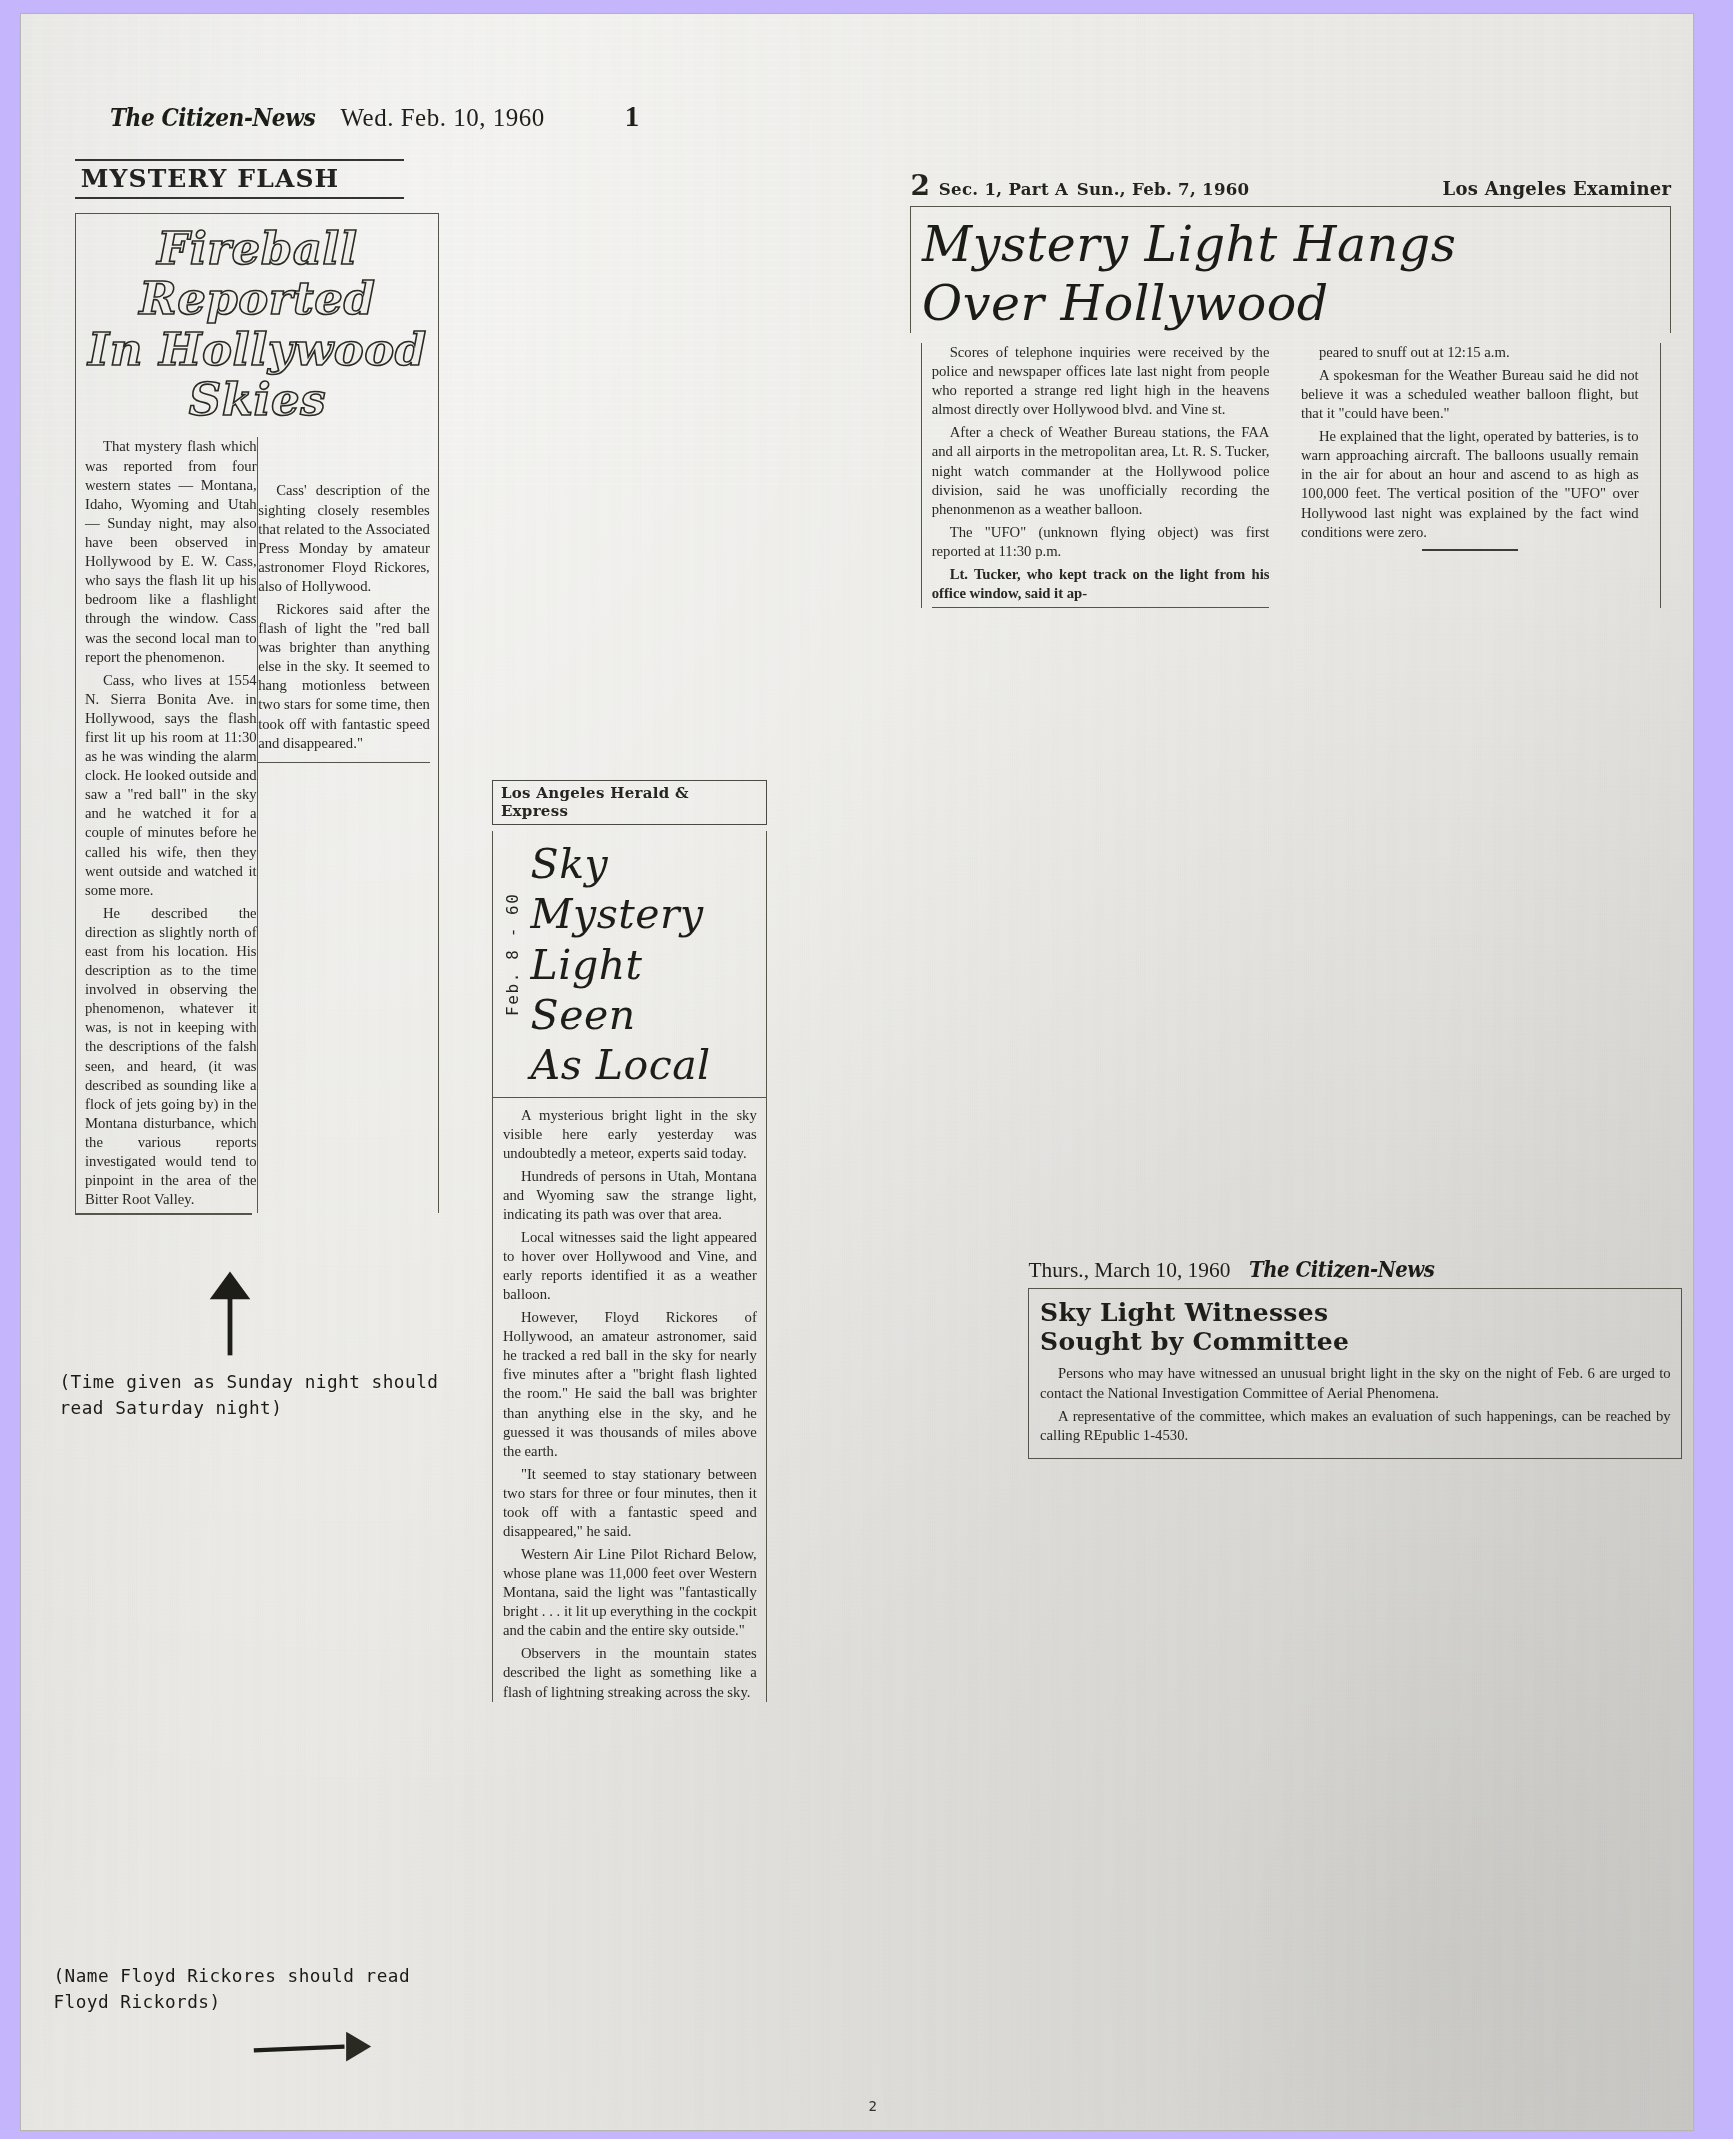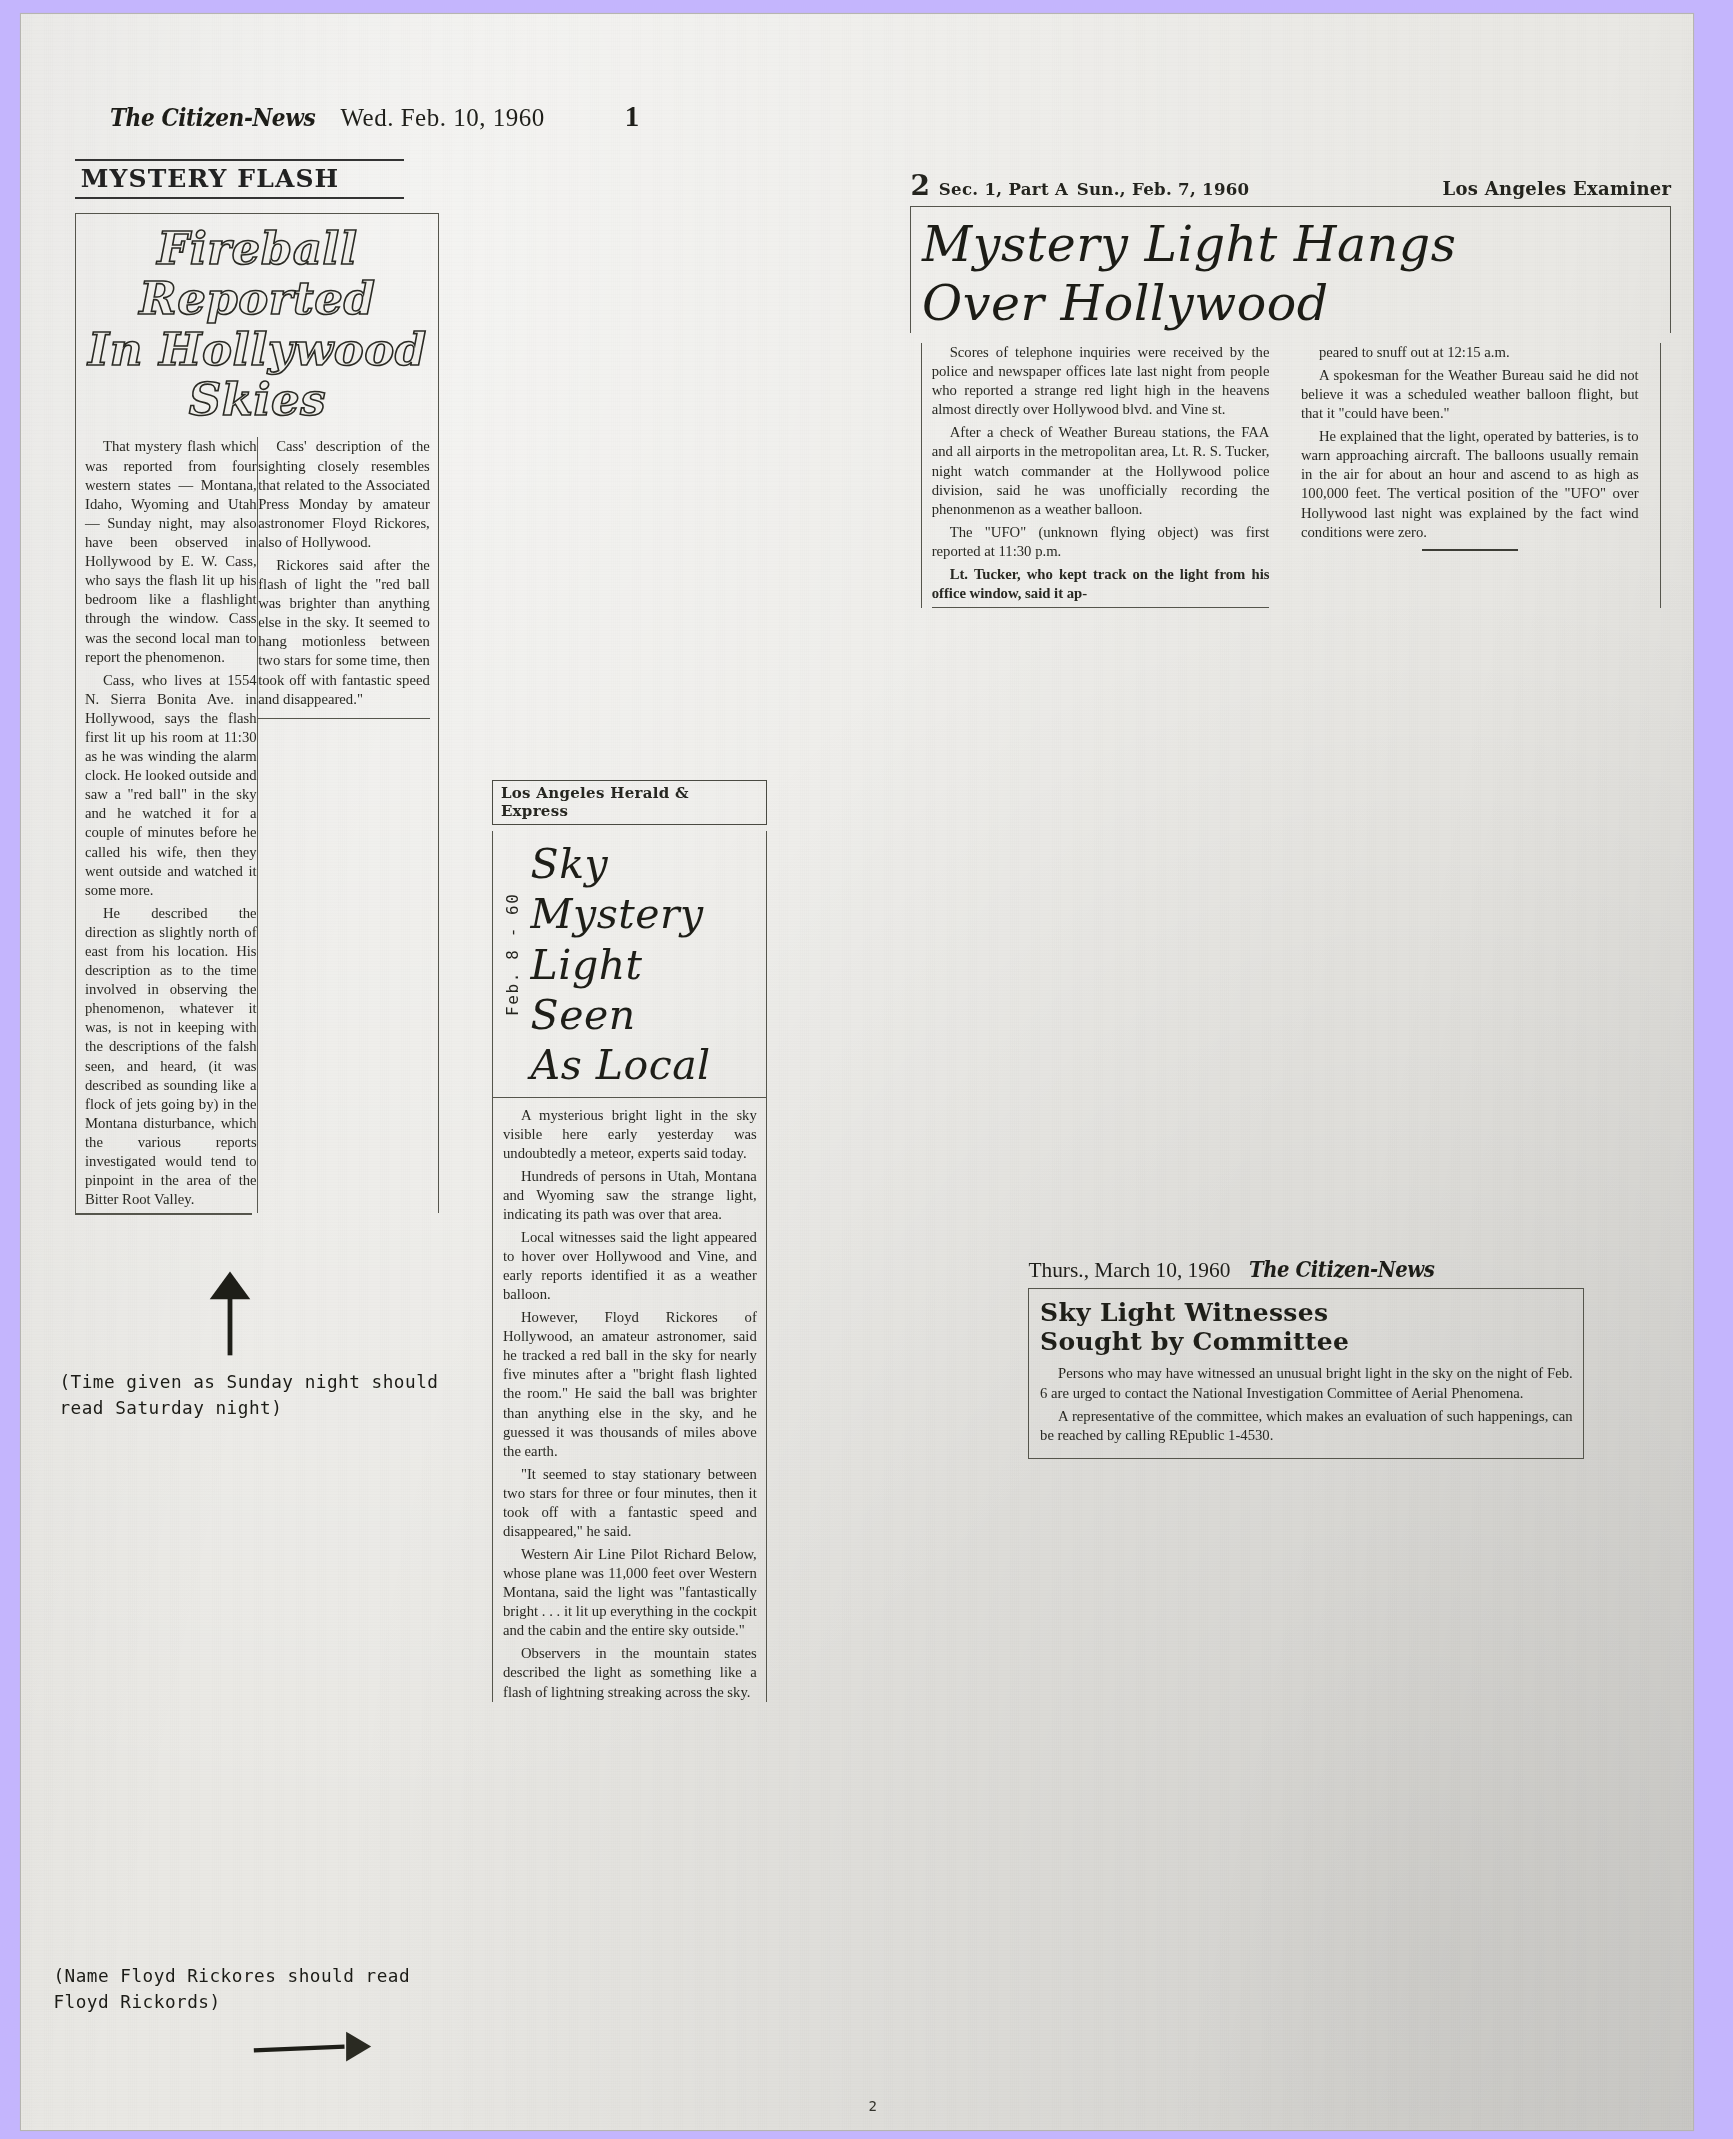--- a/index.html
+++ b/index.html
@@ -115,21 +115,21 @@
     font-size:16.6px;letter-spacing:0.3px;
   }
   .slug .num{font-size:28px;}
   .slug .paper{font-size:18px;margin-left:auto;}
   .script-head-big{
     font-family:"DejaVu Serif", serif;
     font-style:italic;font-size:49px;line-height:1.2;color:#1c1c16;
     letter-spacing:0.5px;
   }
 
-  #clip-bottom-right{left:1007px;top:1243px;width:556px;}
+  #clip-bottom-right{left:1007px;top:1243px;width:654px;}
   .blockhead{
     font-family:"DejaVu Serif", serif;
     font-weight:700;font-size:25px;line-height:1.18;color:#1f1f19;
     letter-spacing:0.3px;
   }
   .short-rule{height:2.1px;background:#3c3c35;width:96px;margin:7.5px auto;}
 
   .datehead{
     display:flex;align-items:baseline;gap:10.7px;
     font-family:"Liberation Serif", serif;font-size:21.4px;color:#1f1f1a;
@@ -160,21 +160,21 @@
         <div class="headline-outline">In Hollywood Skies</div>
 
         <div class="cols2" style="margin-top:11.8px;">
           <div class="col body">
             <p>That mystery flash which was reported from four western states — Montana, Idaho, Wyoming and Utah — Sunday night, may also have been observed in Hollywood by E. W. Cass, who says the flash lit up his bedroom like a flashlight through the window. Cass was the second local man to report the phenomenon.</p>
             <p>Cass, who lives at 1554 N. Sierra Bonita Ave. in Hollywood, says the flash first lit up his room at 11:30 as he was winding the alarm clock. He looked outside and saw a "red ball" in the sky and he watched it for a couple of minutes before he called his wife, then they went outside and watched it some more.</p>
             <p>He described the direction as slightly north of east from his location. His description as to the time involved in observing the phenomenon, whatever it was, is not in keeping with the descriptions of the falsh seen, and heard, (it was described as sounding like a flock of jets going by) in the Montana disturbance, which the various reports investigated would tend to pinpoint in the area of the Bitter Root Valley.</p>
           </div>
           <div class="vline"></div>
           <div class="col">
-            <div class="body" style="border-bottom:1.6px solid #55554c;border-right:0;padding-bottom:5.4px;">
+            <div class="body" style="border-bottom:1.6px solid #55554c;border-right:0;padding-bottom:5.4px;margin-top:44px;">
               <p>Cass' description of the sighting closely resembles that related to the Associated Press Monday by amateur astronomer Floyd Rickores, also of Hollywood.</p>
               <p>Rickores said after the flash of light the "red ball was brighter than anything else in the sky. It seemed to hang motionless between two stars for some time, then took off with fantastic speed and disappeared."</p>
             </div>
           </div>
         </div>
       </div>
       <div style="height:1.6px;background:#55554c;width:177px;margin-left:0;"></div>
     </div>
 
     <svg width="64" height="96" style="position:absolute;left:177px;top:1248px;" viewBox="0 0 120 180">

